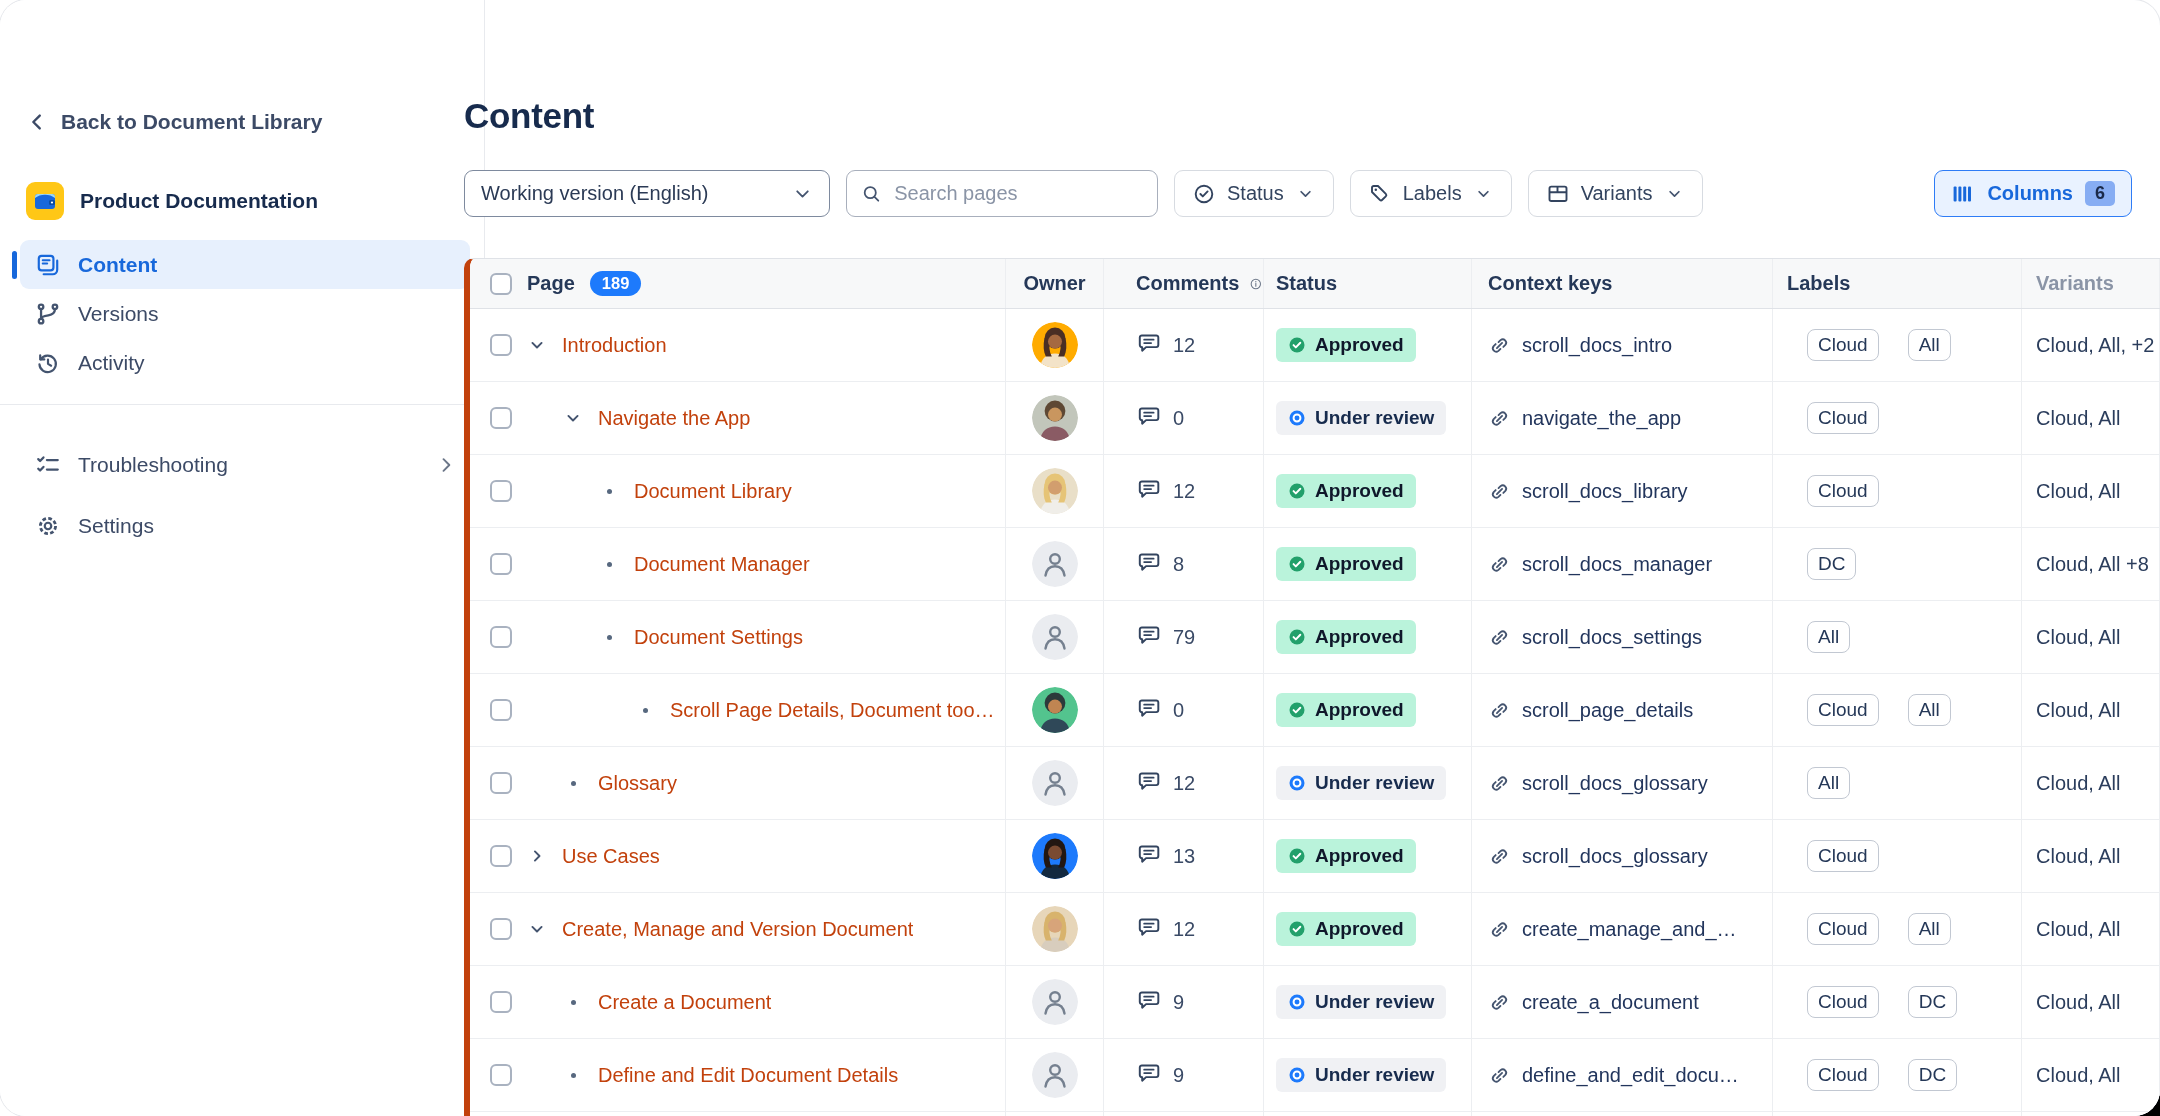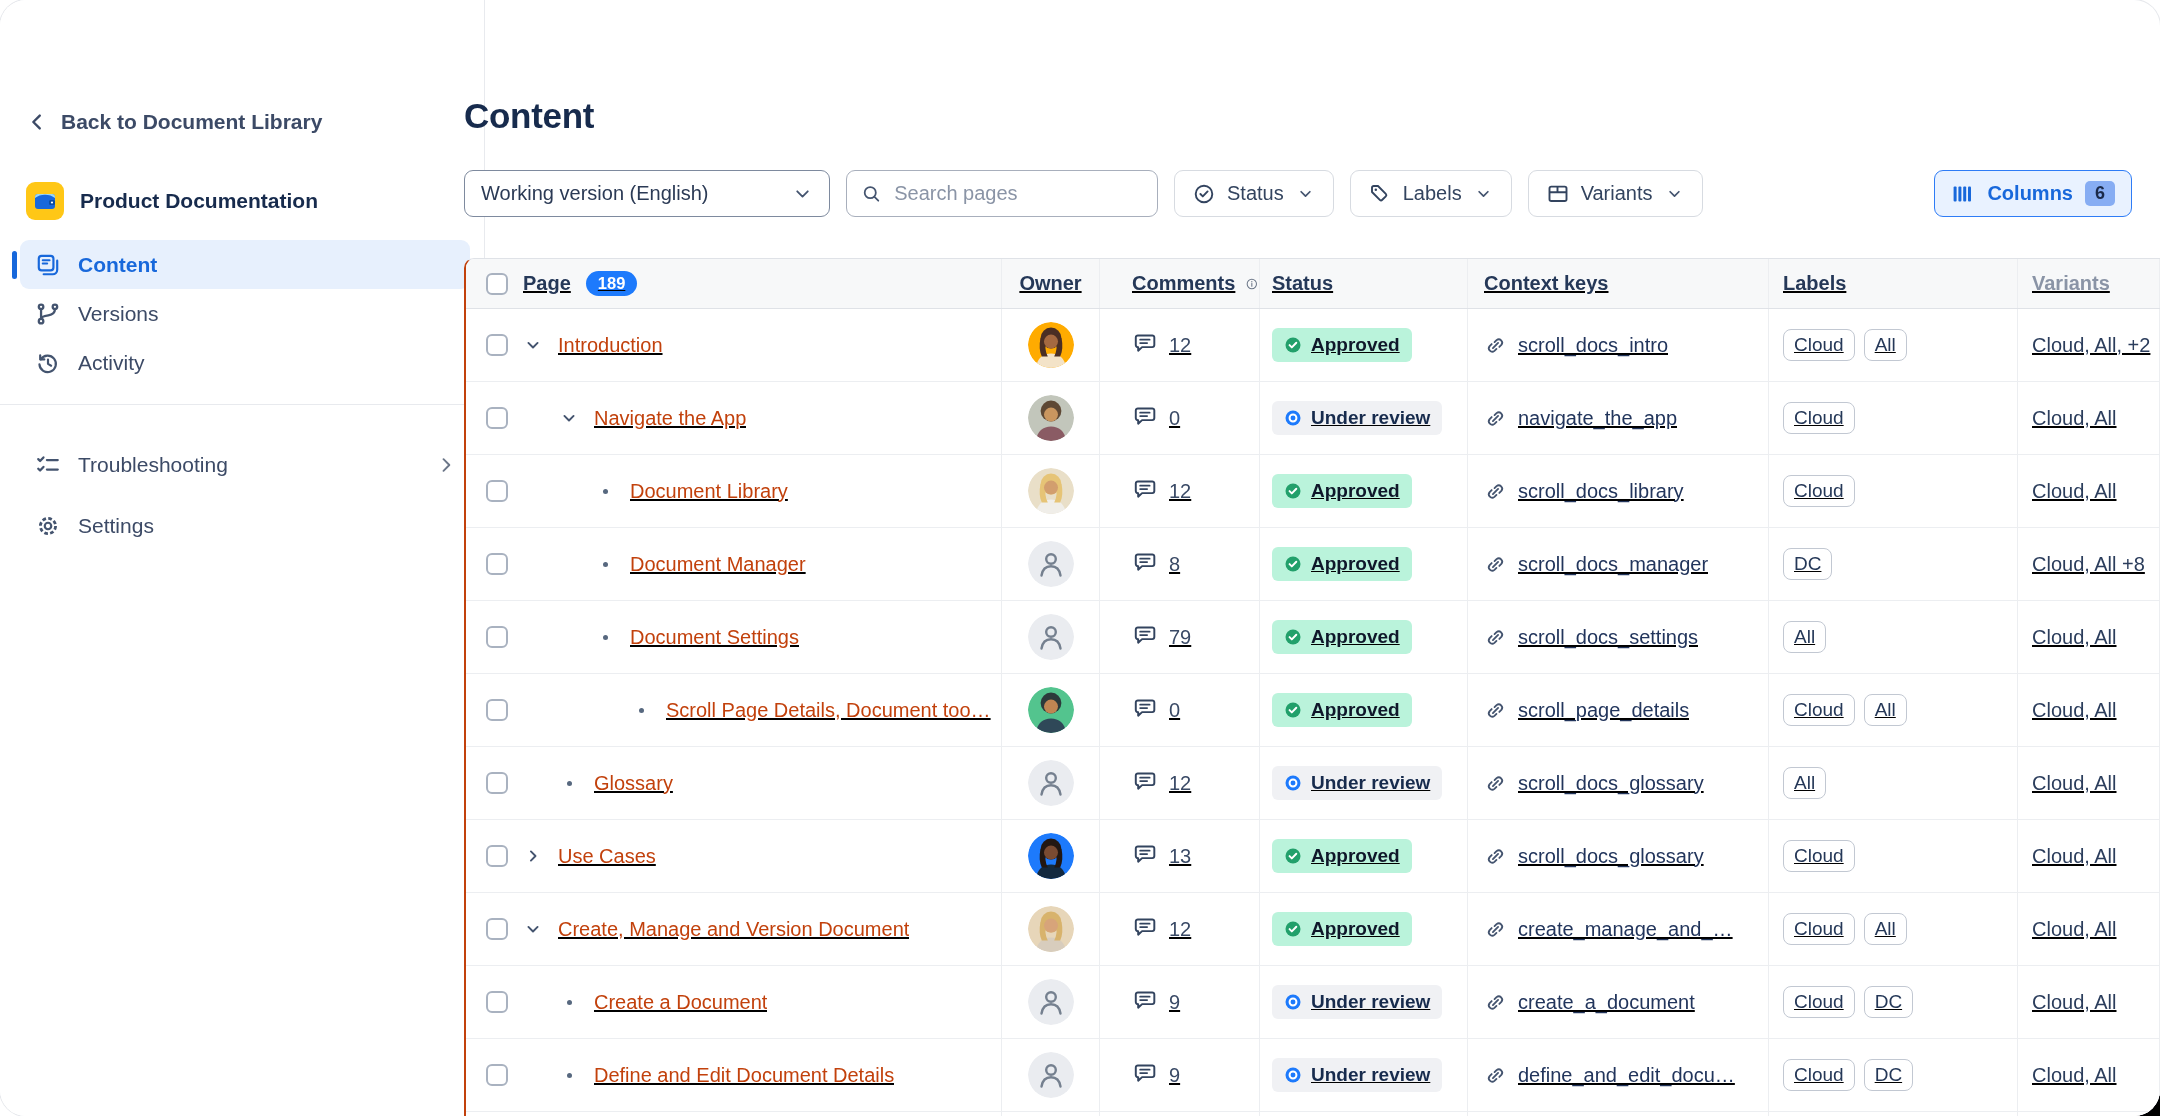--- a/index.html
+++ b/index.html
@@ -36,21 +36,21 @@
   .search-box input::placeholder { color:#8A94A6; }
   .drop-btn { border:1.5px solid #D7DBE1; padding:0 17px; gap:11px; color:#33445F; font-weight:500; cursor:pointer; }
   .drop-btn .chev { color:#44546F; }
   .spacer { flex:1; }
   .columns-btn { background:#E9F2FF; border:1.5px solid #2E7CF6; color:#1868DB; font-weight:600; padding:0 16px; gap:12px; cursor:pointer; }
   .columns-count { background:#87ADF3; color:#1B2A4A; border-radius:5px; padding:2px 10px; font-size:18px; font-weight:600; }
   .icon18 { width:21px; height:21px; display:flex; align-items:center; }
   .icon22 { width:24px; height:24px; display:flex; align-items:center; }
 
   
-  .table { position:absolute; left:464px; top:258px; right:0; bottom:0; border-top:1px solid #DFE2E7; border-left:2px solid #c2410c; border-top-left-radius:10px; overflow:hidden; background:#fff;text-decoration:underline; }
+  .table { position:absolute; left:464px; top:258px; right:0; bottom:0; border-top:1px solid #DFE2E7; border-left:6px solid #c2410c; border-top-left-radius:10px; overflow:hidden; background:#fff; }
   .thead { display:flex; height:50px; background:#F7F8F9; border-bottom:1px solid #DFE2E7; }
   .trow { display:flex; height:73px; border-bottom:1px solid #ECEEF1; background:#fff; }
   .cell { display:flex; align-items:center; border-right:1px solid #ECEEF1; height:100%; overflow:hidden; white-space:nowrap; }
   .c1 { width:536px; } .c2 { width:98px; justify-content:center; } .c3 { width:160px; padding-left:32px; gap:11px; }
   .c4 { width:208px; padding-left:12px; } .c5 { width:301px; padding-left:16px; gap:11px; }
   .c6 { width:249px; padding-left:14px; gap:9px; } .c7 { flex:1; min-width:90px; padding-left:14px; }
   .thead .cell { font-size:20px; font-weight:700; color:#253858; }
   .thead .c1 { padding-left:20px; gap:15px; }
   .thead .c3, .thead .c5 { gap:10px; }
   .thead .c7 { color:#8A94A6; font-weight:600; }
@@ -61,21 +61,21 @@
   .indent { flex:none; height:1px; }
   .toggle { width:22px; margin-left:14px; display:flex; align-items:center; justify-content:center; flex:none; color:#44546F; }
   .dot { width:5px; height:5px; border-radius:50%; background:#57687F; }
   .row-title { margin-left:14px; font-size:20px; font-weight:500; color:#c2410c; overflow:hidden; text-overflow:ellipsis; }
   .comment-count { font-size:20px; color:#3A4A66; }
   .badge { display:inline-flex; align-items:center; gap:9px; height:34px; padding:0 12px; border-radius:6px; font-size:19px; font-weight:600; }
   .badge.approved { background:#BAF3DB; color:#0f172a; }
   .badge.under_review { background:#F0F1F4; color:#172B4D; }
   .ctx-key { font-size:20px; color:#22355C; overflow:hidden; text-overflow:ellipsis; }
   .link-icon { width:23px; height:23px; color:#44546F; flex:none; display:flex; }
-  .chip { display:inline-flex; align-items:center; height:32px; padding:0 10px; border:1.5px solid #C2C8D2; border-radius:8px; font-size:19px; color:#253858; background:#fff; }
+  .chip { display:inline-flex; align-items:center; height:32px; padding:0 10px; border:1.5px solid #C2C8D2; border-radius:8px; font-size:19px; color:#253858; background:#fff;margin-left:20px; }
   .variants-val { font-size:20px; color:#2B3D5C; }
   .avatar { width:46px; height:46px; border-radius:50%; flex:none; }
 </style>
 </head>
 <body>
 
 <div class="black-corner"></div>
 
 <div class="app">
 

